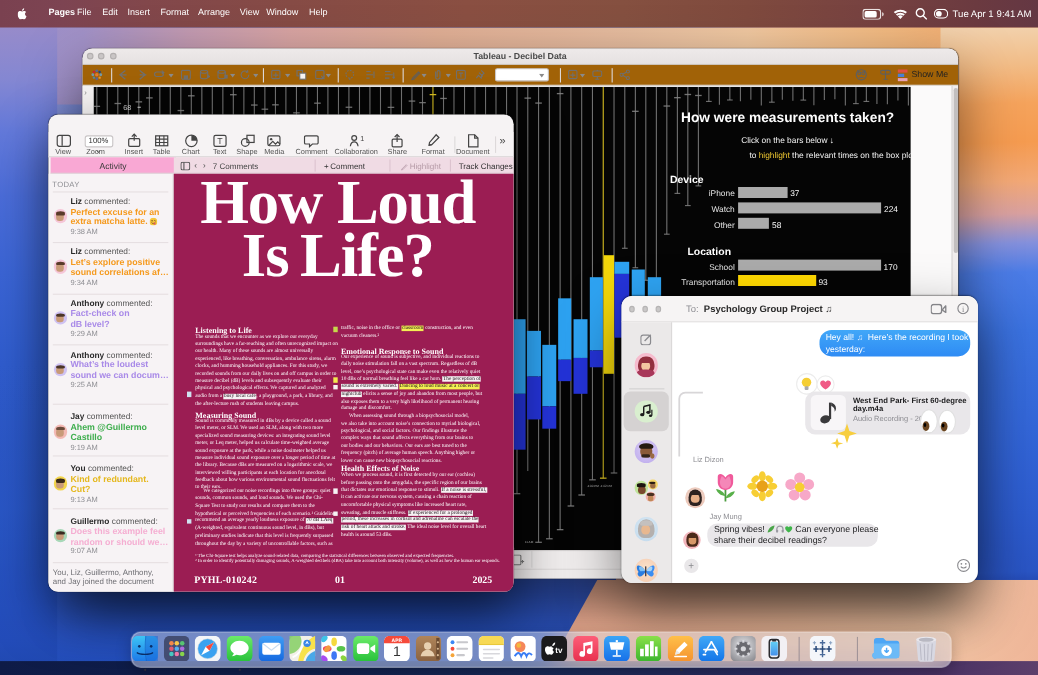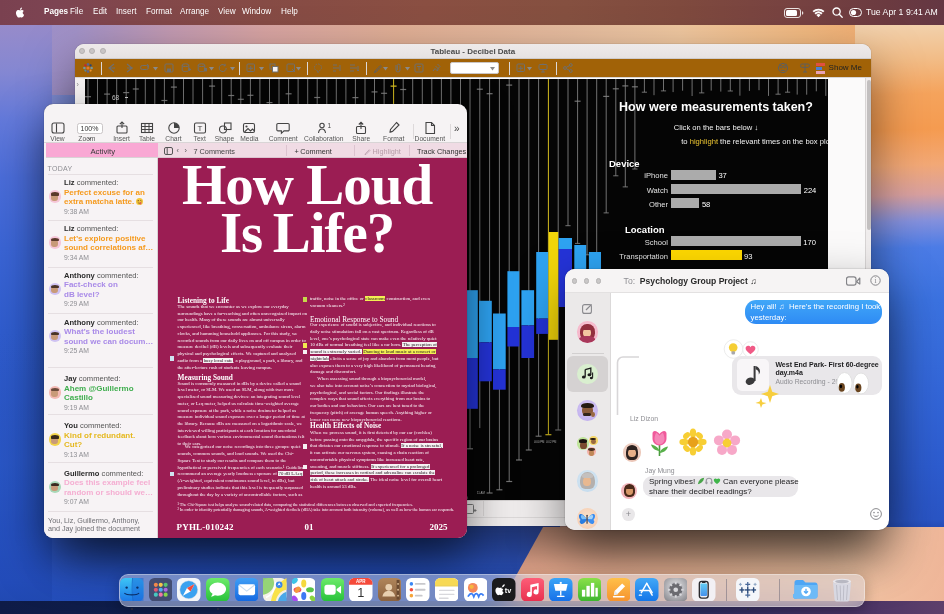--- a/index.html
+++ b/index.html
@@ -613,21 +613,21 @@
 <div class="abs" style="left:20px;top:287.1px;font-size:4.8px;line-height:1;white-space:nowrap;">&nbsp;&nbsp;&nbsp;&nbsp;&nbsp;&nbsp;We categorized our noise recordings into three groups: quiet</div>
 <div class="abs" style="left:20px;top:293.8px;font-size:4.8px;line-height:1;white-space:nowrap;">sounds, common sounds, and loud sounds. We used the Chi-</div>
 <div class="abs" style="left:20px;top:300.6px;font-size:4.8px;line-height:1;white-space:nowrap;">Square Test to study our results and compare them to the</div>
 <div class="abs" style="left:20px;top:307.3px;font-size:4.8px;line-height:1;white-space:nowrap;">hypothetical or perceived frequencies of each scenario.¹ Guidelines</div>
 <div class="abs" style="left:20px;top:314.1px;font-size:4.8px;line-height:1;white-space:nowrap;">recommend an average yearly loudness exposure of <span style="background:#f6f1f3;color:#20101a;padding:0 .5px;">70 dB LAeq</span></div>
 <div class="abs" style="left:20px;top:320.8px;font-size:4.8px;line-height:1;white-space:nowrap;">(A-weighted, equivalent continuous sound level, in dBs), but</div>
 <div class="abs" style="left:20px;top:327.5px;font-size:4.8px;line-height:1;white-space:nowrap;">preliminary studies indicate that this level is frequently surpassed</div>
 <div class="abs" style="left:20px;top:334.3px;font-size:4.8px;line-height:1;white-space:nowrap;">throughout the day by a variety of uncontrollable factors, such as</div>
 <div class="abs" style="left:152.5px;top:138.9px;font-size:4.8px;line-height:1;white-space:nowrap;">traffic, noise in the office or <span style="background:#f3ef53;color:#20101a;padding:0 .5px;">classroom</span> construction, and even</div>
 <div class="abs" style="left:152.5px;top:145.6px;font-size:4.8px;line-height:1;white-space:nowrap;">vacuum cleaners.²</div>
-<div class="abs" style="left:152.5px;top:157.5px;font-size:7.3px;line-height:1;white-space:nowrap;font-weight:normal;">Emotional Response to Sound</div>
+<div class="abs" style="left:152.5px;top:157.5px;font-size:7.3px;line-height:1;white-space:nowrap;font-weight:bold;">Emotional Response to Sound</div>
 <div class="abs" style="left:152.5px;top:164.8px;font-size:4.8px;line-height:1;white-space:nowrap;">Our experience of sound is subjective, and individual reactions to</div>
 <div class="abs" style="left:152.5px;top:171.5px;font-size:4.8px;line-height:1;white-space:nowrap;">daily noise stimulation fall on a vast spectrum. Regardless of dB</div>
 <div class="abs" style="left:152.5px;top:178.3px;font-size:4.8px;line-height:1;white-space:nowrap;">level, one’s psychological state can make even the relatively quiet</div>
 <div class="abs" style="left:152.5px;top:185.0px;font-size:4.8px;line-height:1;white-space:nowrap;">10 dBs of normal breathing feel like a car horn. <span style="background:#f6f1f3;color:#20101a;padding:0 .5px;">The perception of</span></div>
 <div class="abs" style="left:152.5px;top:191.8px;font-size:4.8px;line-height:1;white-space:nowrap;"><span style="background:#f6f1f3;color:#20101a;padding:0 .5px;">sound is extremely varied.</span> <span style="background:#f3ef53;color:#20101a;padding:0 .5px;">Dancing to loud music at a concert or</span></div>
 <div class="abs" style="left:152.5px;top:198.5px;font-size:4.8px;line-height:1;white-space:nowrap;"><span style="background:#f6f1f3;color:#20101a;padding:0 .5px;">nightclub</span> elicits a sense of joy and abandon from most people, but</div>
 <div class="abs" style="left:152.5px;top:205.2px;font-size:4.8px;line-height:1;white-space:nowrap;">also exposes them to a very high likelihood of permanent hearing</div>
 <div class="abs" style="left:152.5px;top:212.0px;font-size:4.8px;line-height:1;white-space:nowrap;">damage and discomfort.</div>
 <div class="abs" style="left:152.5px;top:218.7px;font-size:4.8px;line-height:1;white-space:nowrap;">&nbsp;&nbsp;&nbsp;&nbsp;&nbsp;&nbsp;When assessing sound through a biopsychosocial model,</div>
 <div class="abs" style="left:152.5px;top:225.5px;font-size:4.8px;line-height:1;white-space:nowrap;">we also take into account noise’s connection to myriad biological,</div>

